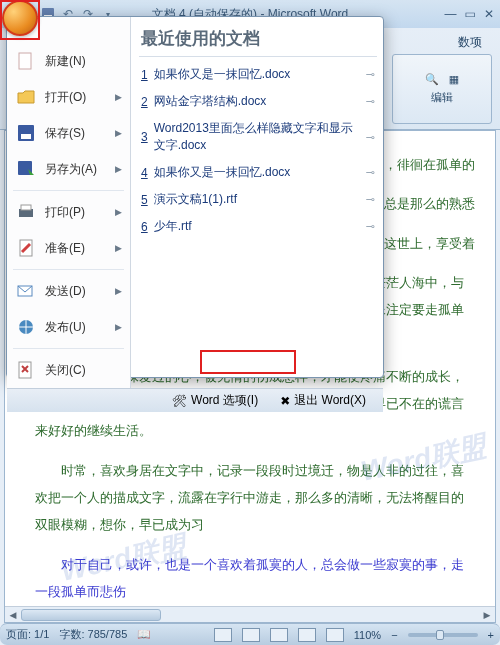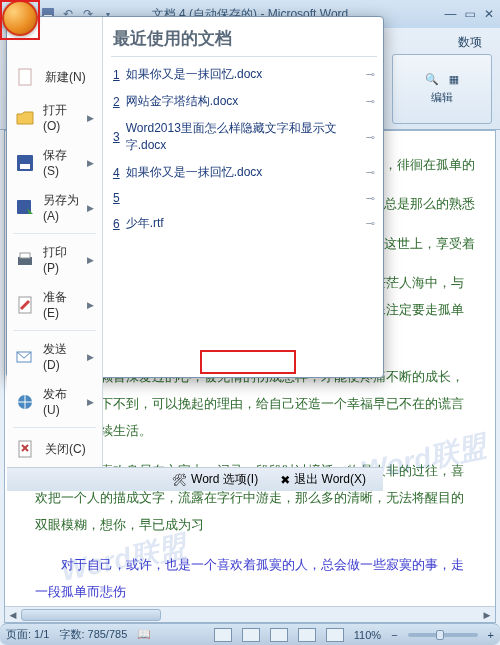--- a/index.html
+++ b/index.html
@@ -15,21 +15,21 @@
 .office-button-highlight { position: absolute; top: 0; left: 0; width: 40px; height: 40px; border: 2px solid #e02020; z-index: 31; pointer-events: none; }
 
 .ribbon-bg { position: absolute; top: 28px; left: 0; right: 0; height: 102px; background: linear-gradient(#e6eef7,#dbe7f3); border-bottom: 1px solid #9db6cf; }
 .ribbon-tabs { position: absolute; top: 30px; right: 8px; display: flex; gap: 0; font-size: 12px; }
 .ribbon-tab { padding: 4px 10px; color: #2a4a6a; }
 .ribbon-group { position: absolute; top: 54px; right: 8px; width: 100px; height: 70px; background: linear-gradient(#f0f5fa,#dce8f4); border: 1px solid #9db6cf; border-radius: 3px; display: flex; flex-direction: column; align-items: center; justify-content: center; font-size: 11px; color: #2a4a6a; }
 .ribbon-group .rg-row { display: flex; gap: 10px; margin-bottom: 4px; }
 
 .office-menu { position: absolute; top: 16px; left: 6px; width: 378px; height: 362px; background: #fff; border: 1px solid #7a95b0; border-radius: 4px; box-shadow: 0 4px 16px rgba(0,0,0,0.35); z-index: 20; display: flex; flex-direction: column; }
 .office-menu-body { flex: 1; display: flex; }
-.menu-left { width: 96px; background: #fcfcfd; border-right: 1px solid #d0d8e2; padding-top: 42px; }
+.menu-left { width: 124px; background: #fcfcfd; border-right: 1px solid #d0d8e2; padding-top: 26px; }
 .menu-item { display: flex; align-items: center; gap: 8px; padding: 7px 8px; font-size: 12px; color: #333; position: relative; cursor: pointer; }
 .menu-item .chev { margin-left: auto; color: #6a7a8a; font-size: 9px; }
 .menu-item .micon { width: 22px; height: 22px; display: inline-flex; align-items: center; justify-content: center; }
 .menu-sep { height: 1px; background: #e0e6ee; margin: 3px 6px; }
 
 .menu-right { flex: 1; padding: 8px 6px 6px 8px; }
 .menu-right .hdr { font-size: 17px; font-weight: bold; color: #5a6a7a; padding: 2px 0 6px 2px; border-bottom: 1px solid #d6dee8; margin-bottom: 4px; }
 .recent-item { display: flex; align-items: center; gap: 6px; font-size: 12px; color: #1a3a7a; padding: 5px 2px; cursor: pointer; }
 .recent-item .num { text-decoration: underline; color: #1a3a7a; }
 .recent-item .pin { margin-left: auto; color: #9aa8b6; font-size: 11px; }
@@ -204,20 +204,21 @@
             <span>Word2013里面怎么样隐藏文字和显示文字.docx</span>
             <span class="pin">⊸</span>
           </div>
           <div class="recent-item">
             <span class="num">4</span>
             <span>如果你又是一抹回忆.docx</span>
             <span class="pin">⊸</span>
           </div>
           <div class="recent-item">
             <span class="num">5</span>
+            <span>演示文稿1(1).rtf</span>
             <span class="pin">⊸</span>
           </div>
           <div class="recent-item">
             <span class="num">6</span>
             <span>少年.rtf</span>
             <span class="pin">⊸</span>
           </div>
         </div>
     </div>
   </div>

